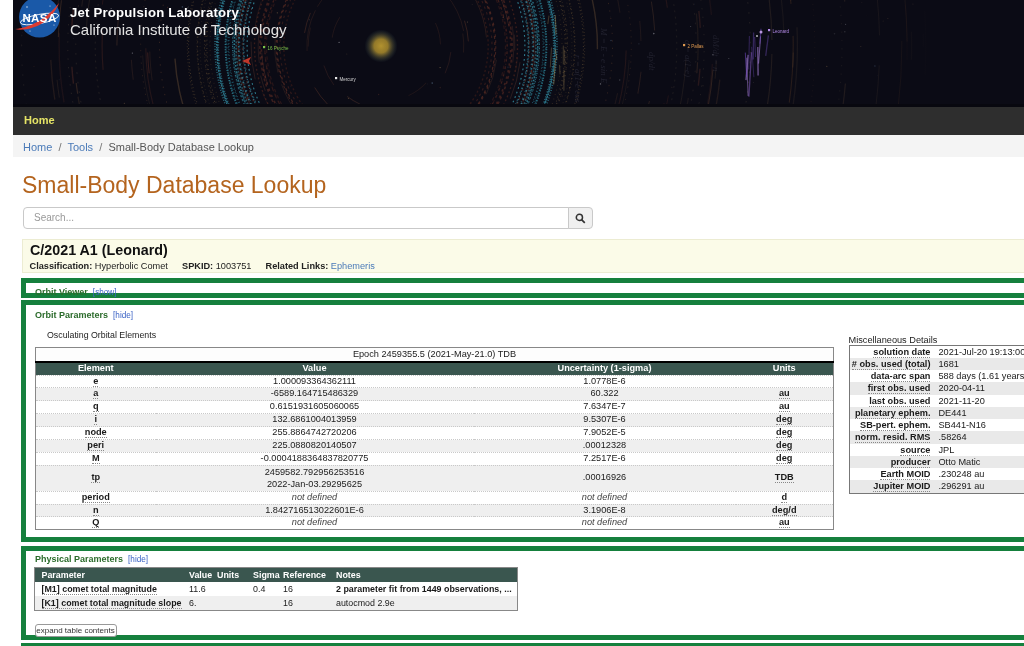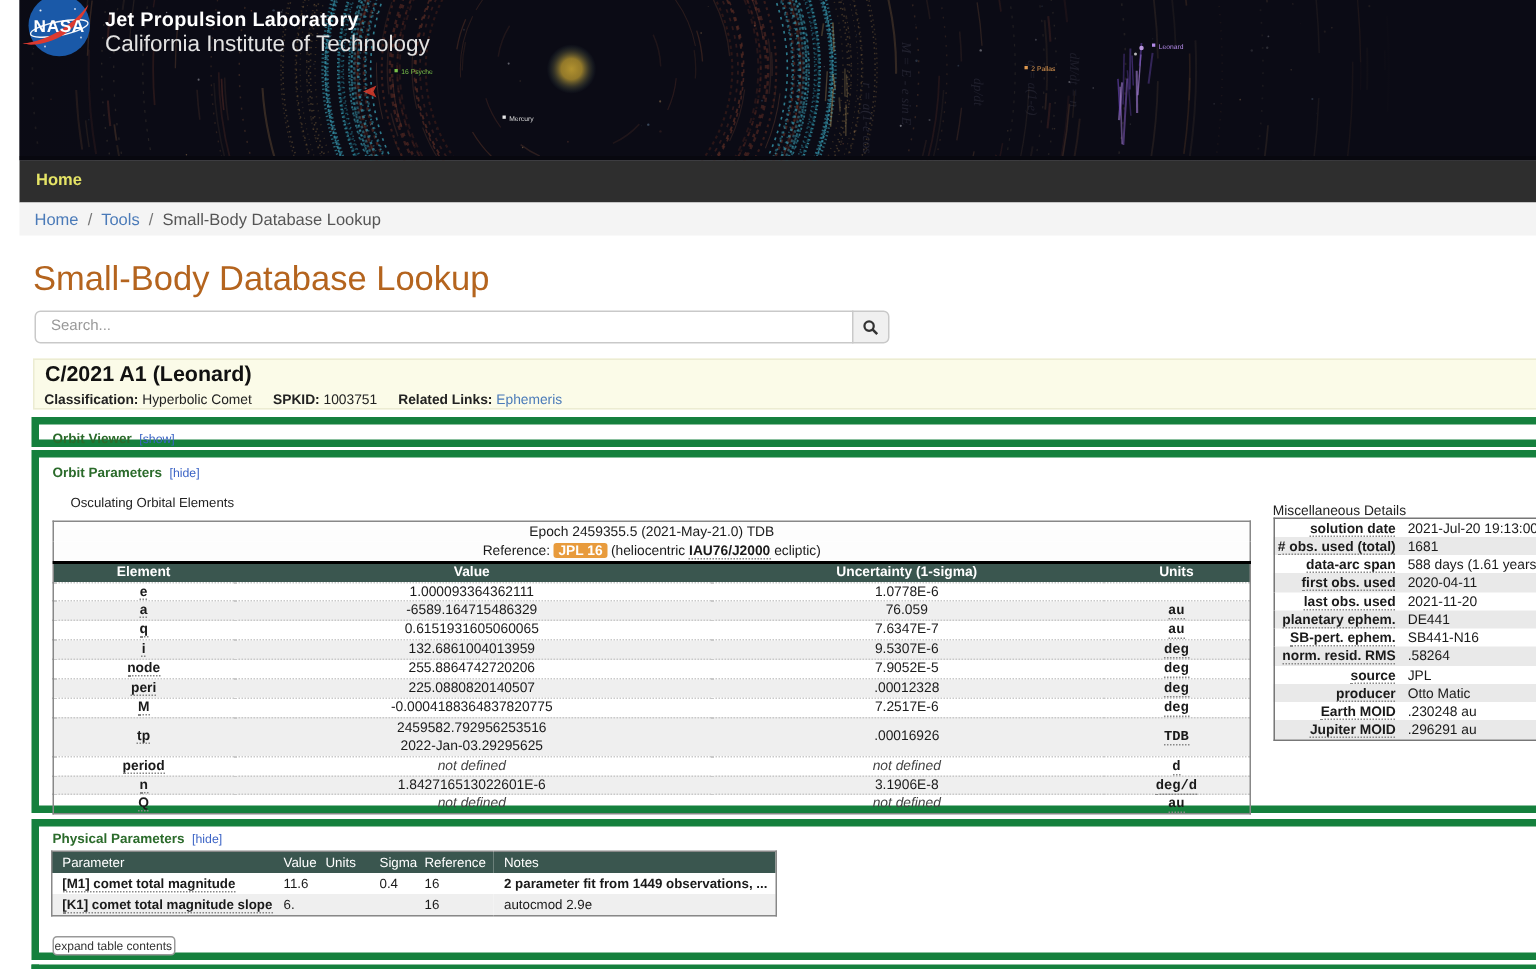--- a/index.html
+++ b/index.html
@@ -61,34 +61,34 @@
 
 
 #elt { left:9px; top:42px; width:798px; border:1px solid #888; table-layout:fixed; }
 #elt .cap td { background:#fdfdfd; text-align:center; height:13px; line-height:13px; padding:0; white-space:nowrap; }
 #elt .hdr td { background:#3a564f; color:#fff; font-weight:bold; text-align:center;
   height:11.5px; line-height:11.5px; padding:0; border-top:2px solid #000; }
 #elt tbody td { text-align:center; height:11.9px; line-height:11.9px; padding:0;
   border-top:1px dotted #c9c9c9; white-space:nowrap; }
 #elt tbody tr.g td { background:#efefef; }
 #elt tbody td.el { font-weight:bold; }
-#elt tbody td.un { font-weight:bold;font-family:Liberation Mono, monospace; }
+#elt tbody td.un { font-weight:bold; }
 .badge { background:#e89b3c; color:#fff; font-weight:bold; padding:0 3px; border-radius:2px; }
 
 
 #misct { left:822.5px; top:39.5px; width:182px; border:1px solid #777; table-layout:fixed; }
 #misct td { height:12.25px; line-height:12.25px; padding:0; white-space:nowrap; }
 #misct td.l { text-align:right; font-weight:bold; padding-right:4px; }
 #misct td.v { text-align:left; padding-left:4px; }
 #misct tr.g td { background:#e9e9e9; }
 
 
 #physt { left:7.5px; top:16px; width:483.5px; border:1px solid #888; table-layout:fixed; }
 #physt td { text-align:left; padding:0 0 0 7px; height:14px; line-height:14px; white-space:nowrap; font-size:8.9px; }
-#physt .hdr td { background:#3a564f; color:#fff; font-weight:normal; }
+#physt .hdr td { background:#3a564f; color:#fff; font-weight:bold; }
 #physt tbody tr.g td { background:#efefef; }
 #physt td.pn { font-weight:bold; }
 
 #expandbtn { left:8.5px; top:73px; width:82px; height:13px; background:#fff;
   border:1px solid #999; border-radius:3px; font-size:8px; white-space:nowrap; color:#333; text-align:center;
   line-height:11px; }
 </style>
 </head>
 <body>
 <div id="stage">
@@ -377,41 +377,38 @@
       <colgroup>
           <col style="width:120px">
           <col style="width:318px">
           <col style="width:262px">
           <col style="width:98px">
         </colgroup>
       <thead>
         <tr class="cap">
             <td colspan="4">Epoch 2459355.5 (2021-May-21.0) TDB</td>
           </tr>
-        <tr class="cap">
-            <td colspan="4" style="border-top:none">Reference: <span class="badge">JPL 16</span> (heliocentric <span class="dot" style="font-weight:bold">IAU76/J2000</span> ecliptic)</td>
-          </tr>
         <tr class="hdr">
             <td>Element</td>
             <td>Value</td>
             <td>Uncertainty (1-sigma)</td>
             <td>Units</td>
           </tr>
       </thead>
       <tbody>
         <tr>
             <td class="el"><span class="dot">e</span></td>
             <td>1.000093364362111</td>
             <td>1.0778E-6</td>
             <td></td>
           </tr>
         <tr class="g">
             <td class="el"><span class="dot">a</span></td>
             <td>-6589.164715486329</td>
-            <td>76.059</td>
+            <td>60.322</td>
             <td class="un"><span class="dot">au</span></td>
           </tr>
         <tr>
             <td class="el"><span class="dot">q</span></td>
             <td>0.6151931605060065</td>
             <td>7.6347E-7</td>
             <td class="un"><span class="dot">au</span></td>
           </tr>
         <tr class="g">
             <td class="el"><span class="dot">i</span></td>

